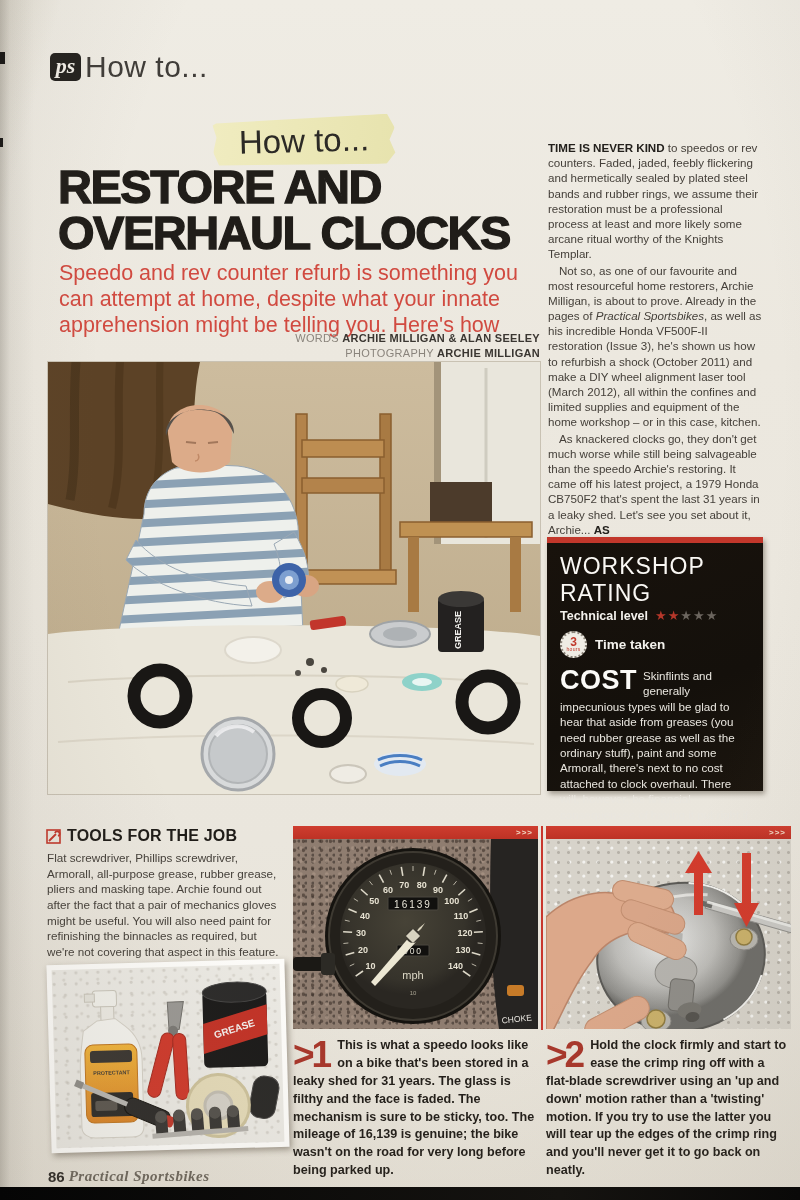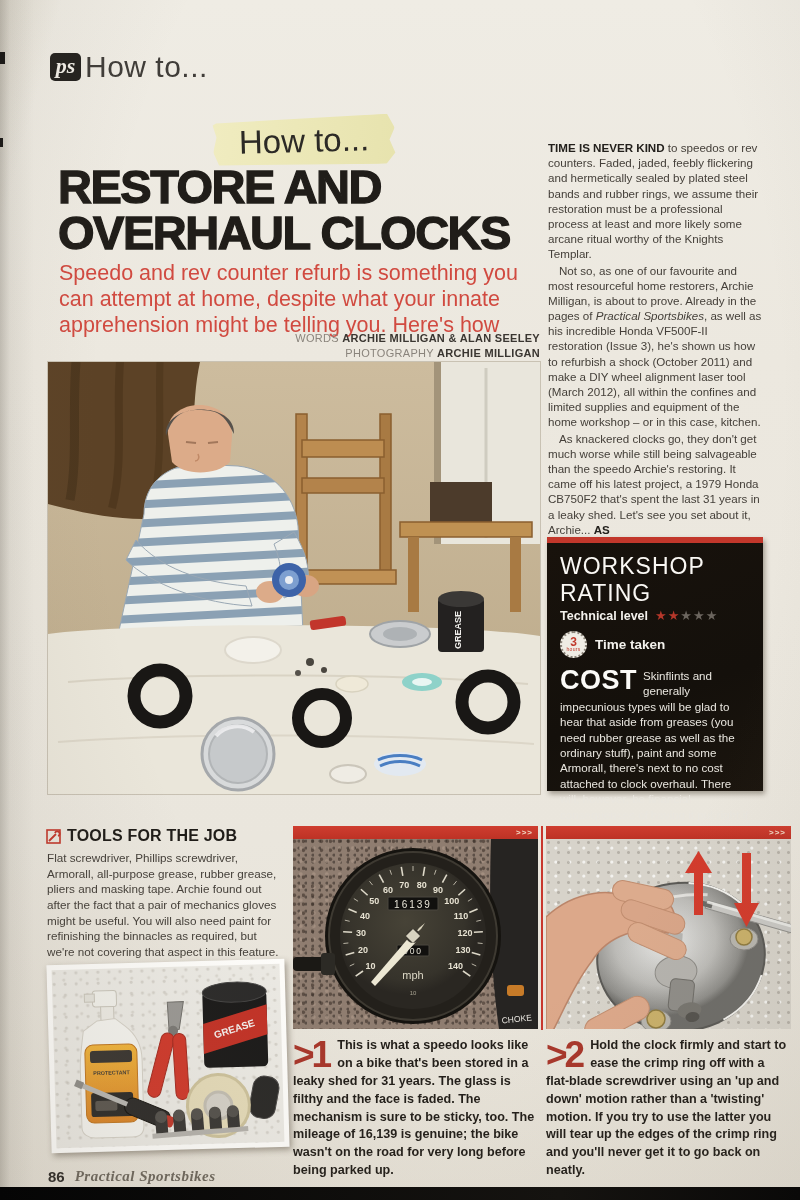--- a/index.html
+++ b/index.html
@@ -99,21 +99,21 @@
     background:
       radial-gradient(circle at 25% 35%, rgba(160,155,145,.6) 1px, transparent 2px),
       radial-gradient(circle at 70% 65%, rgba(255,255,255,.7) 1px, transparent 2px),
       #d7d3ca;
     background-size:10px 10px, 14px 14px; }
 
   .caption { position:absolute; font-size:12.6px; font-weight:bold; line-height:1.42; color:#221e19; }
   .step-num { float:left; font-size:37px; font-weight:800; color:#a8372b; letter-spacing:-3px; line-height:.85; margin:2px 8px 0 0; }
 
   
-  .footer { position:absolute; left:48px; top:1168px; display:flex; align-items:flex-end; gap:10px; z-index:53; }
+  .footer { position:absolute; left:48px; top:1168px; display:flex; align-items:flex-end; gap:4px; z-index:53; }
   .page-num { font-size:15px; font-weight:bold; color:#35312c; }
   .mag-name { font-family:"Liberation Serif", serif; font-style:italic; font-weight:bold; font-size:15px; color:#6e675c; letter-spacing:.5px; }
 
   
   svg text { font-family:"Liberation Sans", sans-serif; }
   .dialnum { fill:#e7e2d2; font-size:9px; font-weight:bold; }
   .tick-major { stroke:#ddd8c8; stroke-width:1.6; }
   .tick-minor { stroke:#b8b3a4; stroke-width:1; }
 </style>
 </head>

